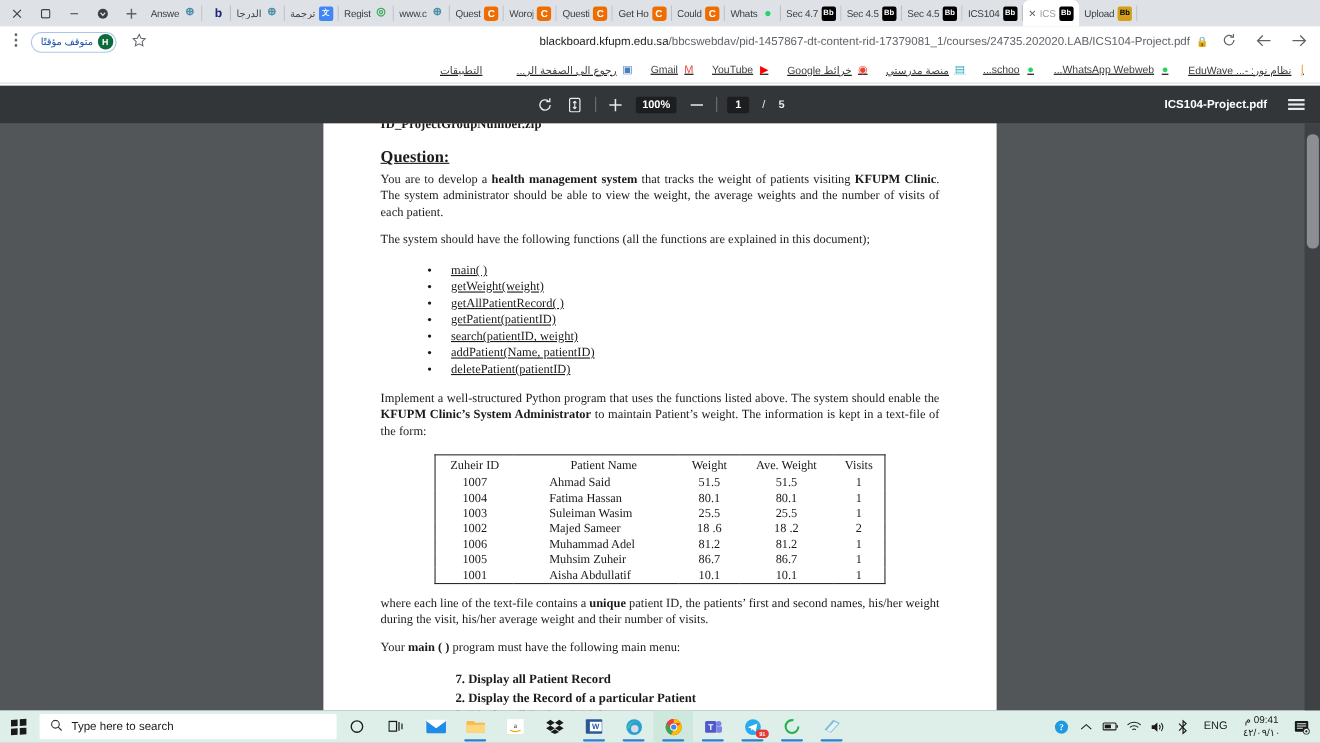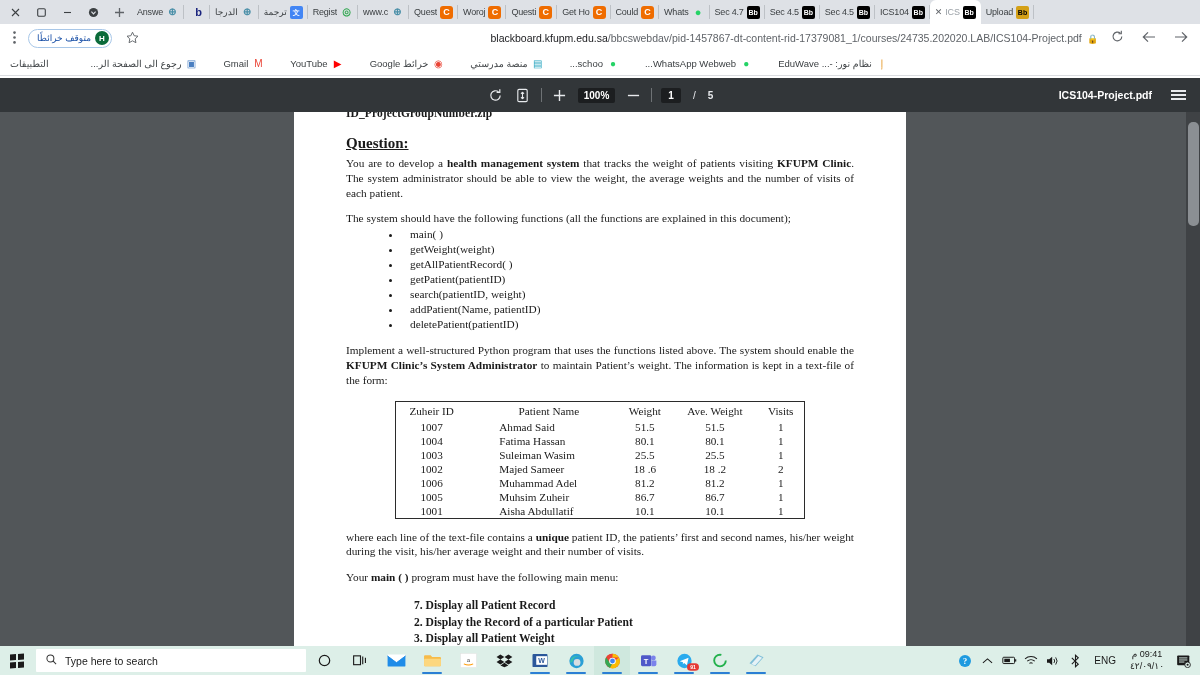--- a/index.html
+++ b/index.html
@@ -97,22 +97,23 @@
   #url-text {
     font-size: 10.5px; color: #5f6368; white-space: nowrap;
   }
   #url-text b { color: #202124; font-weight: 400; }
   #lock-icon { font-size: 9px; color: #5f6368; margin-left: 6px; }
   .nav-ico { color: #5f6368; font-size: 12px; padding: 0 6px; }
 
   
   #bookmarks-bar {
     height: 24px; background: #fff; display: flex; align-items: center;
-    justify-content: flex-start; padding: 0 4px; gap: 14px;
+    justify-content: flex-end; padding: 0 4px; gap: 3px;
     border-bottom: 1px solid #dadce0;
+    text-decoration: underline;
   }
   .bm {
     display: flex; align-items: center; gap: 4px; padding: 0 6px;
     font-size: 9.5px; color: #3c4043; white-space: nowrap;
     direction: rtl;
   }
   .bm-ico {
     width: 12px; height: 12px; flex: 0 0 12px; font-size: 10px;
     display: flex; align-items: center; justify-content: center; line-height: 1;
   }
@@ -189,21 +190,21 @@
     position: relative; top: -5px; letter-spacing: 0.1px;
   }
   #q-heading {
     font-size: 15px; font-weight: bold; text-decoration: underline;
     margin-top: 11px;
   }
   .p-body {
     font-size: 11.3px; line-height: 1.31; text-align: justify; margin-top: 4px;
   }
   .p-gap { margin-top: 11px; }
-  ul.fn-list { list-style: disc; margin: 1px 0 0 56px; }
+  ul.fn-list { list-style: disc; margin: 13px 0 0 56px; text-decoration: underline; }
   ul.fn-list li { font-size: 11.3px; line-height: 1.33; padding-left: 8px; }
 
   table#patient-table {
     border-collapse: collapse; margin: 13px auto 0 auto; width: 410px;
     border: 1px solid #2b2b2b;
   }
   #patient-table th {
     font-size: 11.2px; font-weight: normal; padding: 3px 5px 3px 5px;
     text-align: center; font-family: "Liberation Serif", serif;
   }
@@ -376,21 +377,21 @@
 
   <div id="omni-row">
     <div id="menu-dots">
       <svg width="3" height="13" viewBox="0 0 3 13">
           <circle cx="1.5" cy="1.6" r="1.3" fill="#5f6368"></circle>
           <circle cx="1.5" cy="6.5" r="1.3" fill="#5f6368"></circle>
           <circle cx="1.5" cy="11.4" r="1.3" fill="#5f6368"></circle>
         </svg>
     </div>
     <div id="profile-chip">
-      <span id="profile-chip-label">متوقف خرائطًا</span>
+      <span id="profile-chip-label">متوقف مؤقتًا</span>
       <span id="profile-avatar">H</span>
     </div>
     <div id="star-btn">
       <svg width="13" height="13" viewBox="0 0 14 14">
           <path d="M7 1.3 L8.8 5.1 L12.9 5.6 L9.9 8.5 L10.7 12.6 L7 10.6 L3.3 12.6 L4.1 8.5 L1.1 5.6 L5.2 5.1 Z" fill="none" stroke="#5f6368" stroke-width="1"></path>
         </svg>
     </div>
     <div id="omni-spacer"></div>
     <div id="url-text"><b>blackboard.kfupm.edu.sa</b><span>/bbcswebdav/pid-1457867-dt-content-rid-17379081_1/courses/24735.202020.LAB/ICS104-Project.pdf</span><span id="lock-icon">🔒</span></div>
     <div class="nav-ico">

